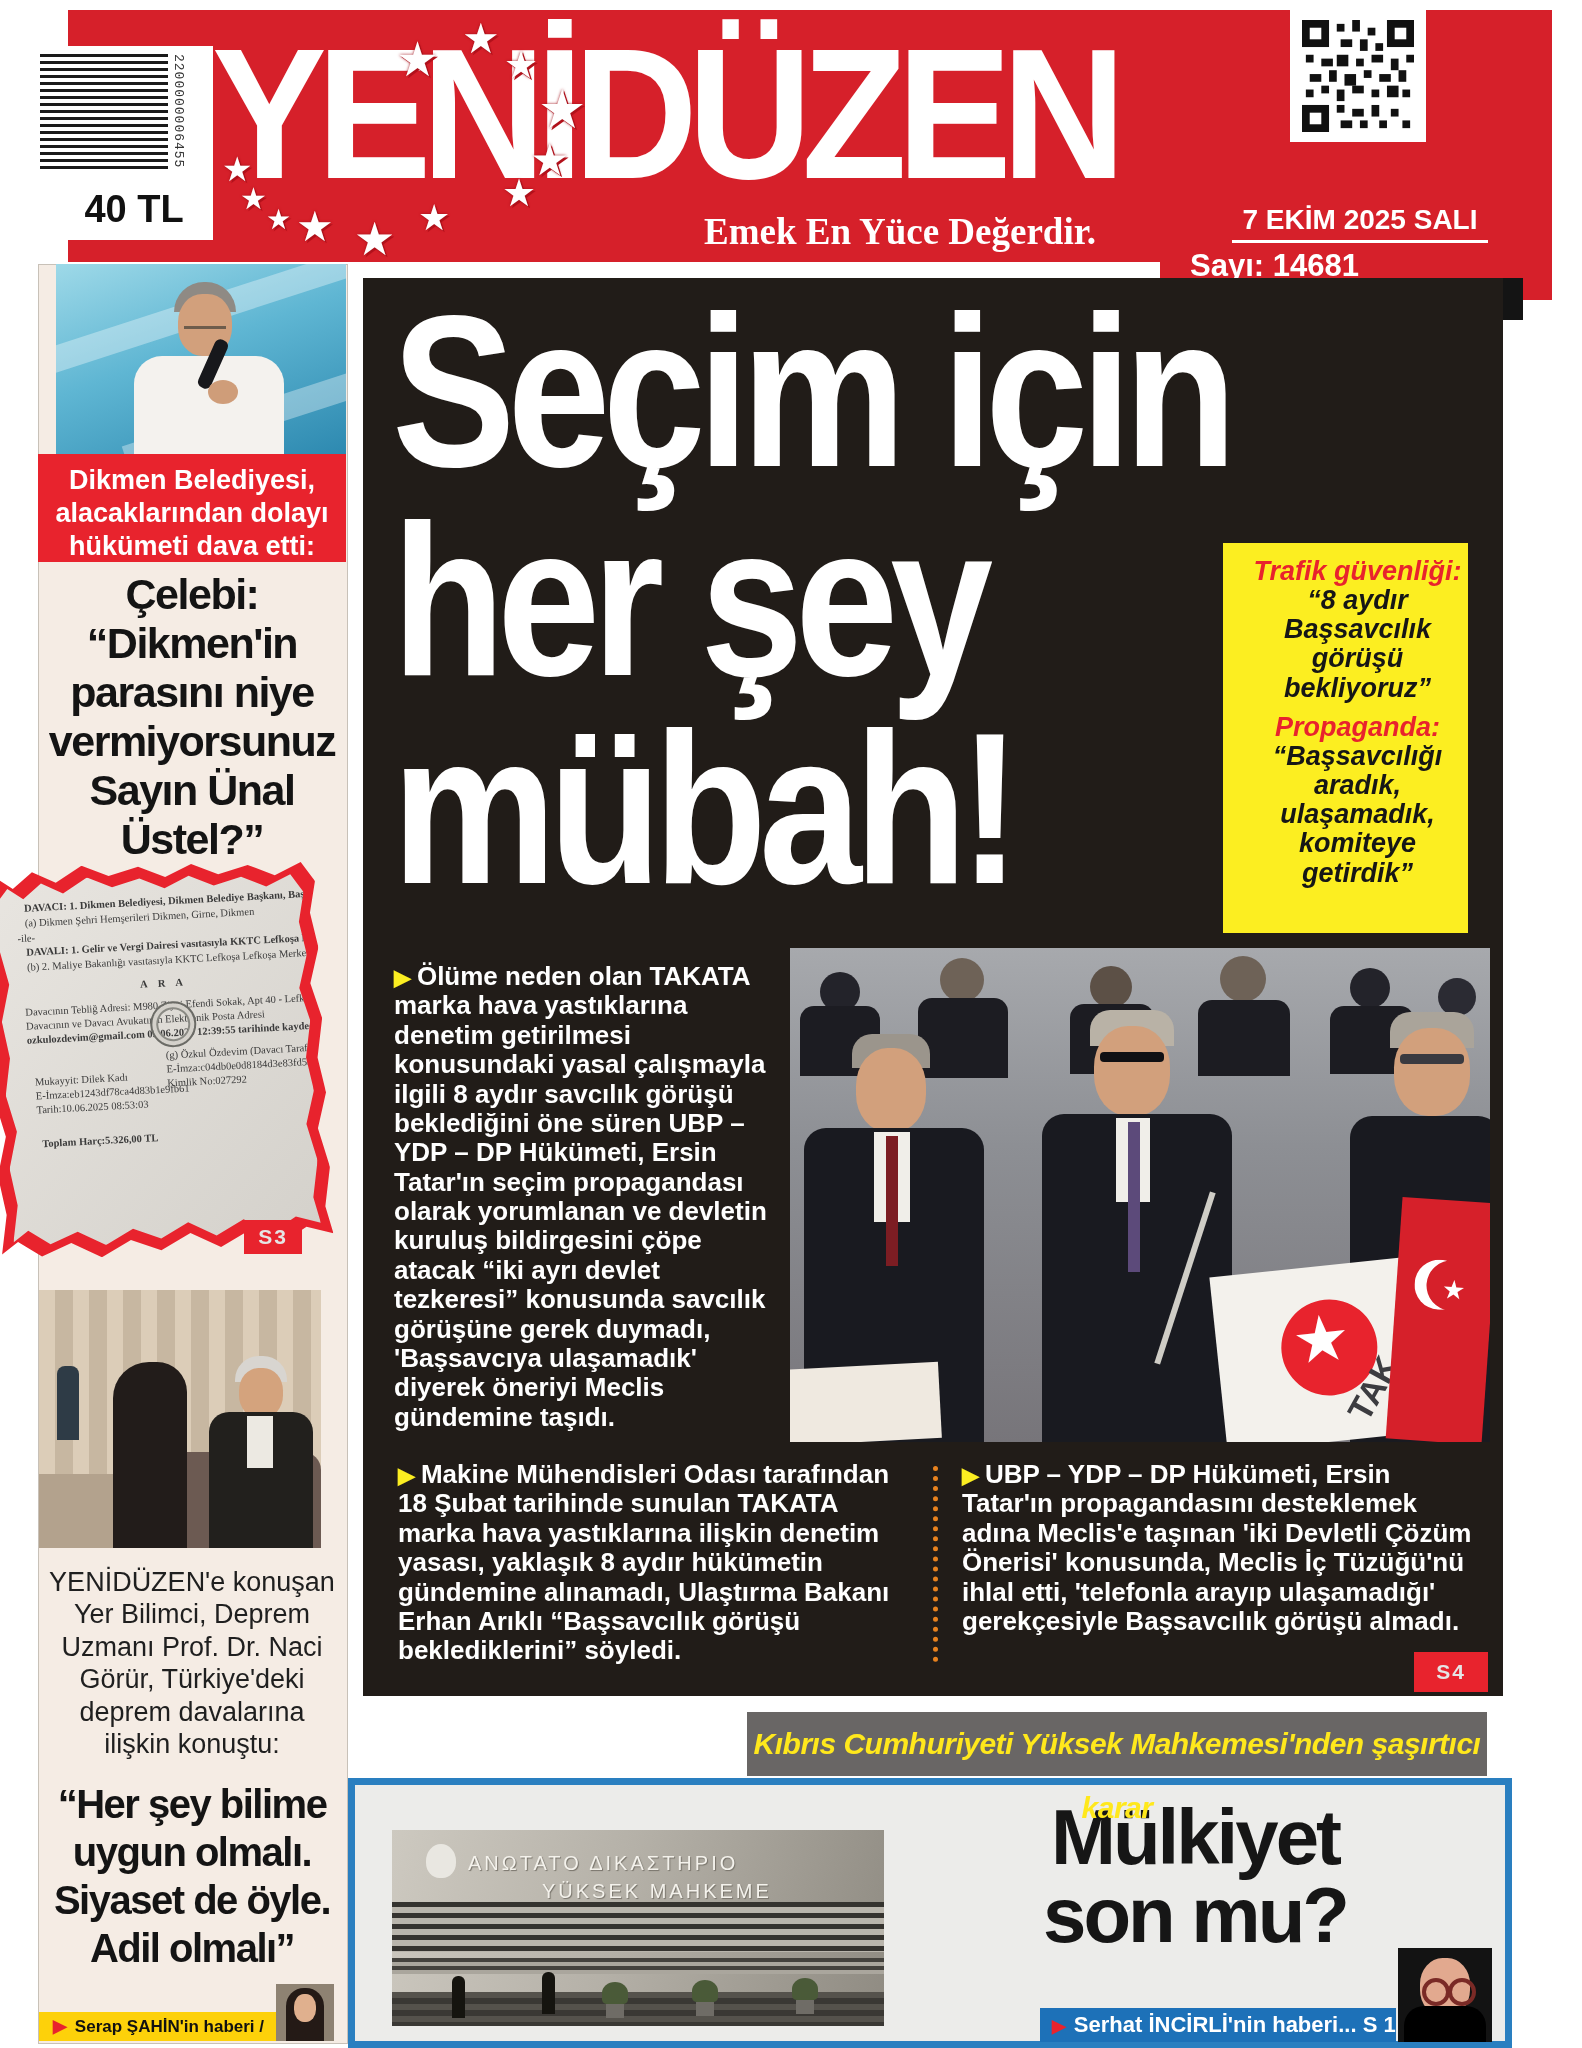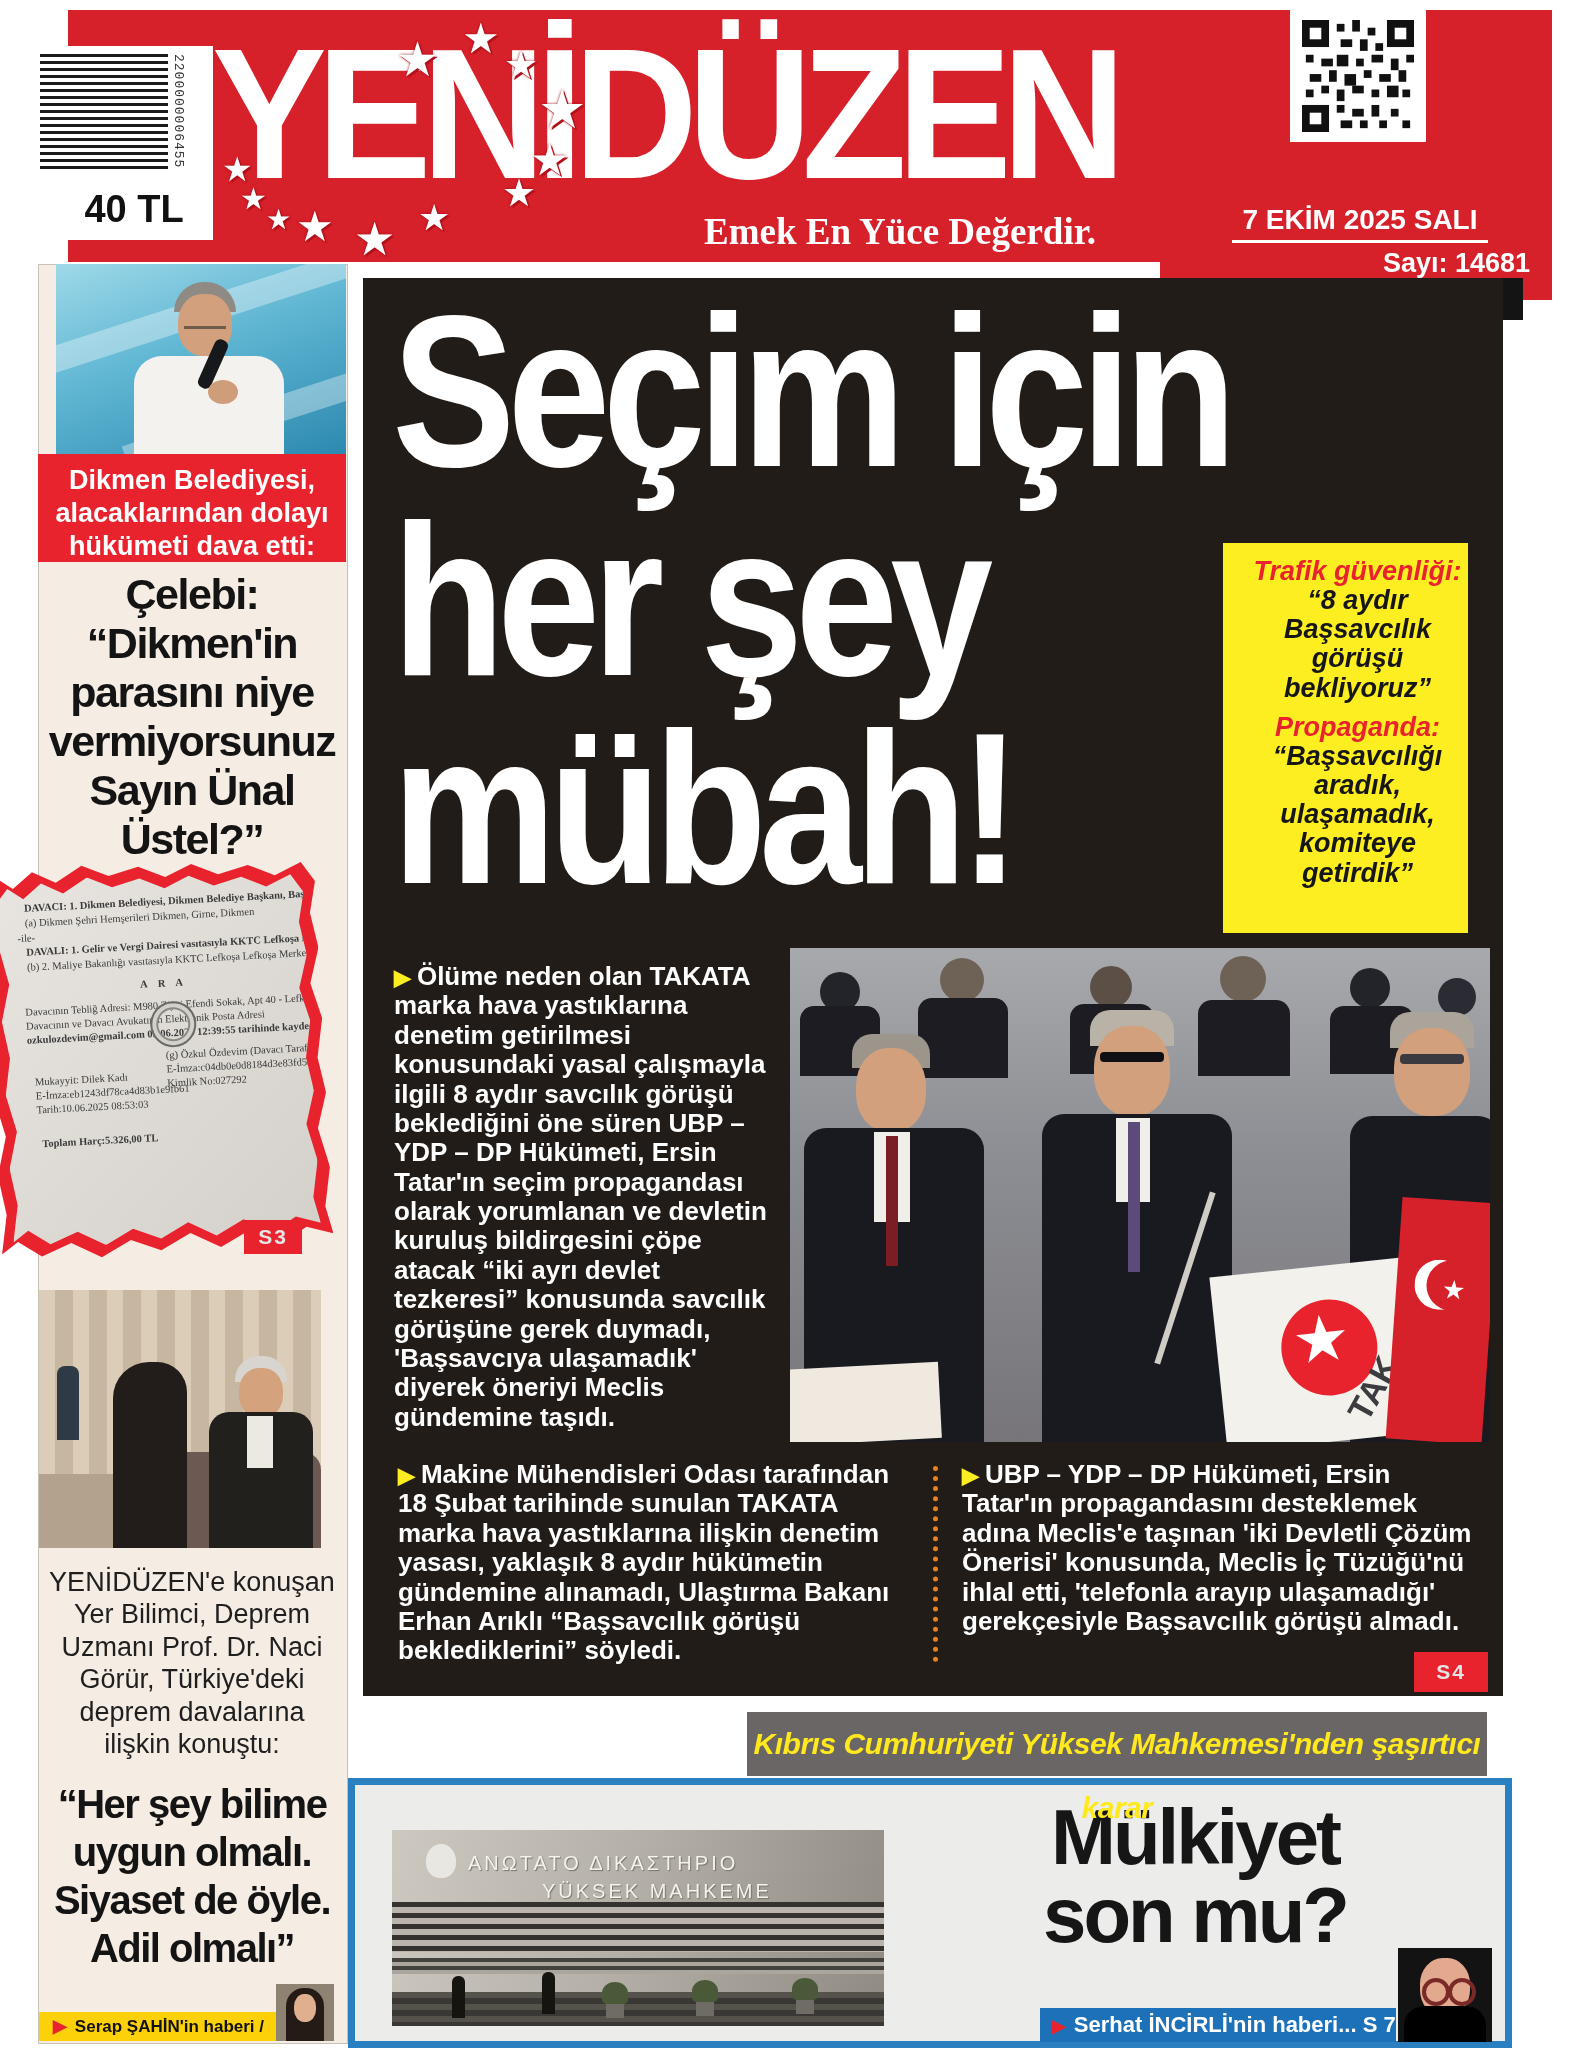--- a/index.html
+++ b/index.html
@@ -21,21 +21,21 @@
            background:repeating-linear-gradient(to bottom,#1a1a1a 0 3px,#fff 3px 7px);}
   .barcode-num{left:140px;top:8px;width:16px;height:120px;font-family:"Liberation Mono",monospace;
                font-size:13px;color:#333;writing-mode:vertical-rl;letter-spacing:1px;}
   .price{left:34px;top:142px;width:140px;text-align:center;font-size:38px;font-weight:900;color:#111;}
   .qr-box{left:1290px;top:10px;width:136px;height:132px;background:#fff;display:flex;
           align-items:center;justify-content:center;}
   .anniv{left:1230px;top:148px;width:260px;text-align:center;color:#fff;
          font-family:"Liberation Serif",serif;font-style:italic;font-size:50px;}
   .mh-date{left:1190px;top:204px;width:340px;text-align:center;color:#fff;font-weight:bold;font-size:28px;}
   .mh-rule{left:1232px;top:240px;width:256px;height:3px;background:#fff;}
-  .mh-issue{left:1190px;top:248px;width:340px;text-align:right;color:#fff;font-weight:bold;font-size:27px;}
+  .mh-issue{left:1190px;top:248px;width:340px;text-align:left;color:#fff;font-weight:bold;font-size:31px;}
   .www-box{left:1193px;top:278px;width:330px;height:42px;background:#141414;color:#fff;
            font-weight:bold;font-size:27px;text-align:center;line-height:42px;}
 
   
   .panel{left:38px;top:264px;width:308px;height:1778px;background:#f5ece4;border:1px solid #c8c1b8;}
   .photo1{left:56px;top:264px;width:290px;height:190px;overflow:hidden;
           background:linear-gradient(160deg,#9ed9e8 0%,#5fb6d3 45%,#2d89b0 100%);}
   .p1-streak{width:400px;height:26px;background:rgba(255,255,255,.35);transform:rotate(-18deg);}
   .p1-hair{left:118px;top:18px;width:62px;height:30px;background:#8f8a84;border-radius:30px 30px 0 0;}
   .p1-face{left:122px;top:30px;width:54px;height:62px;background:#d2a07c;border-radius:45%;}
@@ -368,21 +368,21 @@
     <div class="court-pot" style="left:304px;bottom:10px;"></div>
     <div class="court-plant" style="left:400px;bottom:26px;"></div>
     <div class="court-pot" style="left:404px;bottom:12px;"></div>
   </div>
 
   <div class="abs b-headline">
     <div>Mülkiyet</div>
     <div>son mu?</div>
   </div>
 
-  <div class="abs blue-strip"><span class="tri-red">▶</span><span>Serhat İNCİRLİ'nin haberi... S 7</span></div>
+  <div class="abs blue-strip"><span class="tri-red">▶</span><span>Serhat İNCİRLİ'nin haberi... S 1</span></div>
 
   <div class="abs portrait-m">
     <div class="pm-face"></div>
     <div class="pm-glass"></div>
     <div class="pm-glass2"></div>
     <div class="pm-hood"></div>
   </div>
 
 </div>
 

